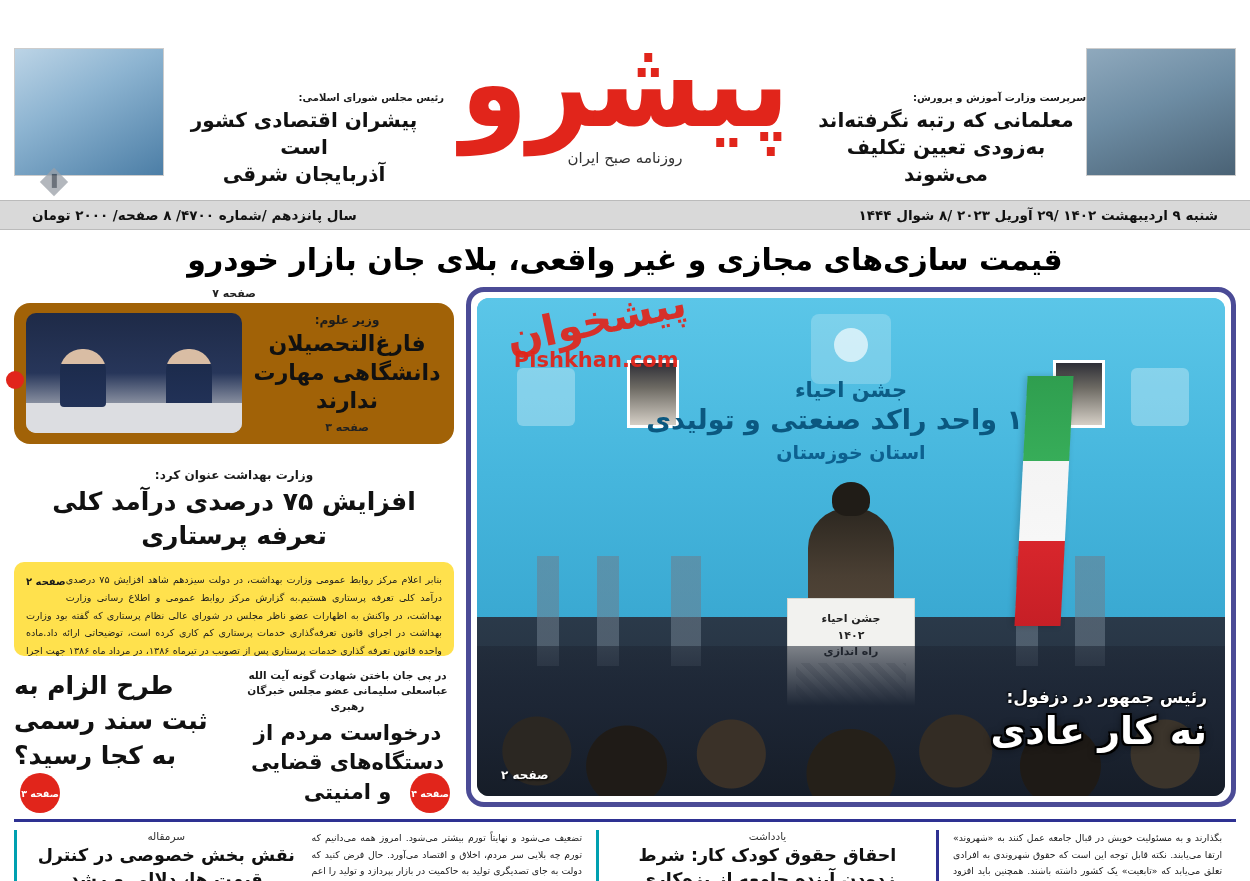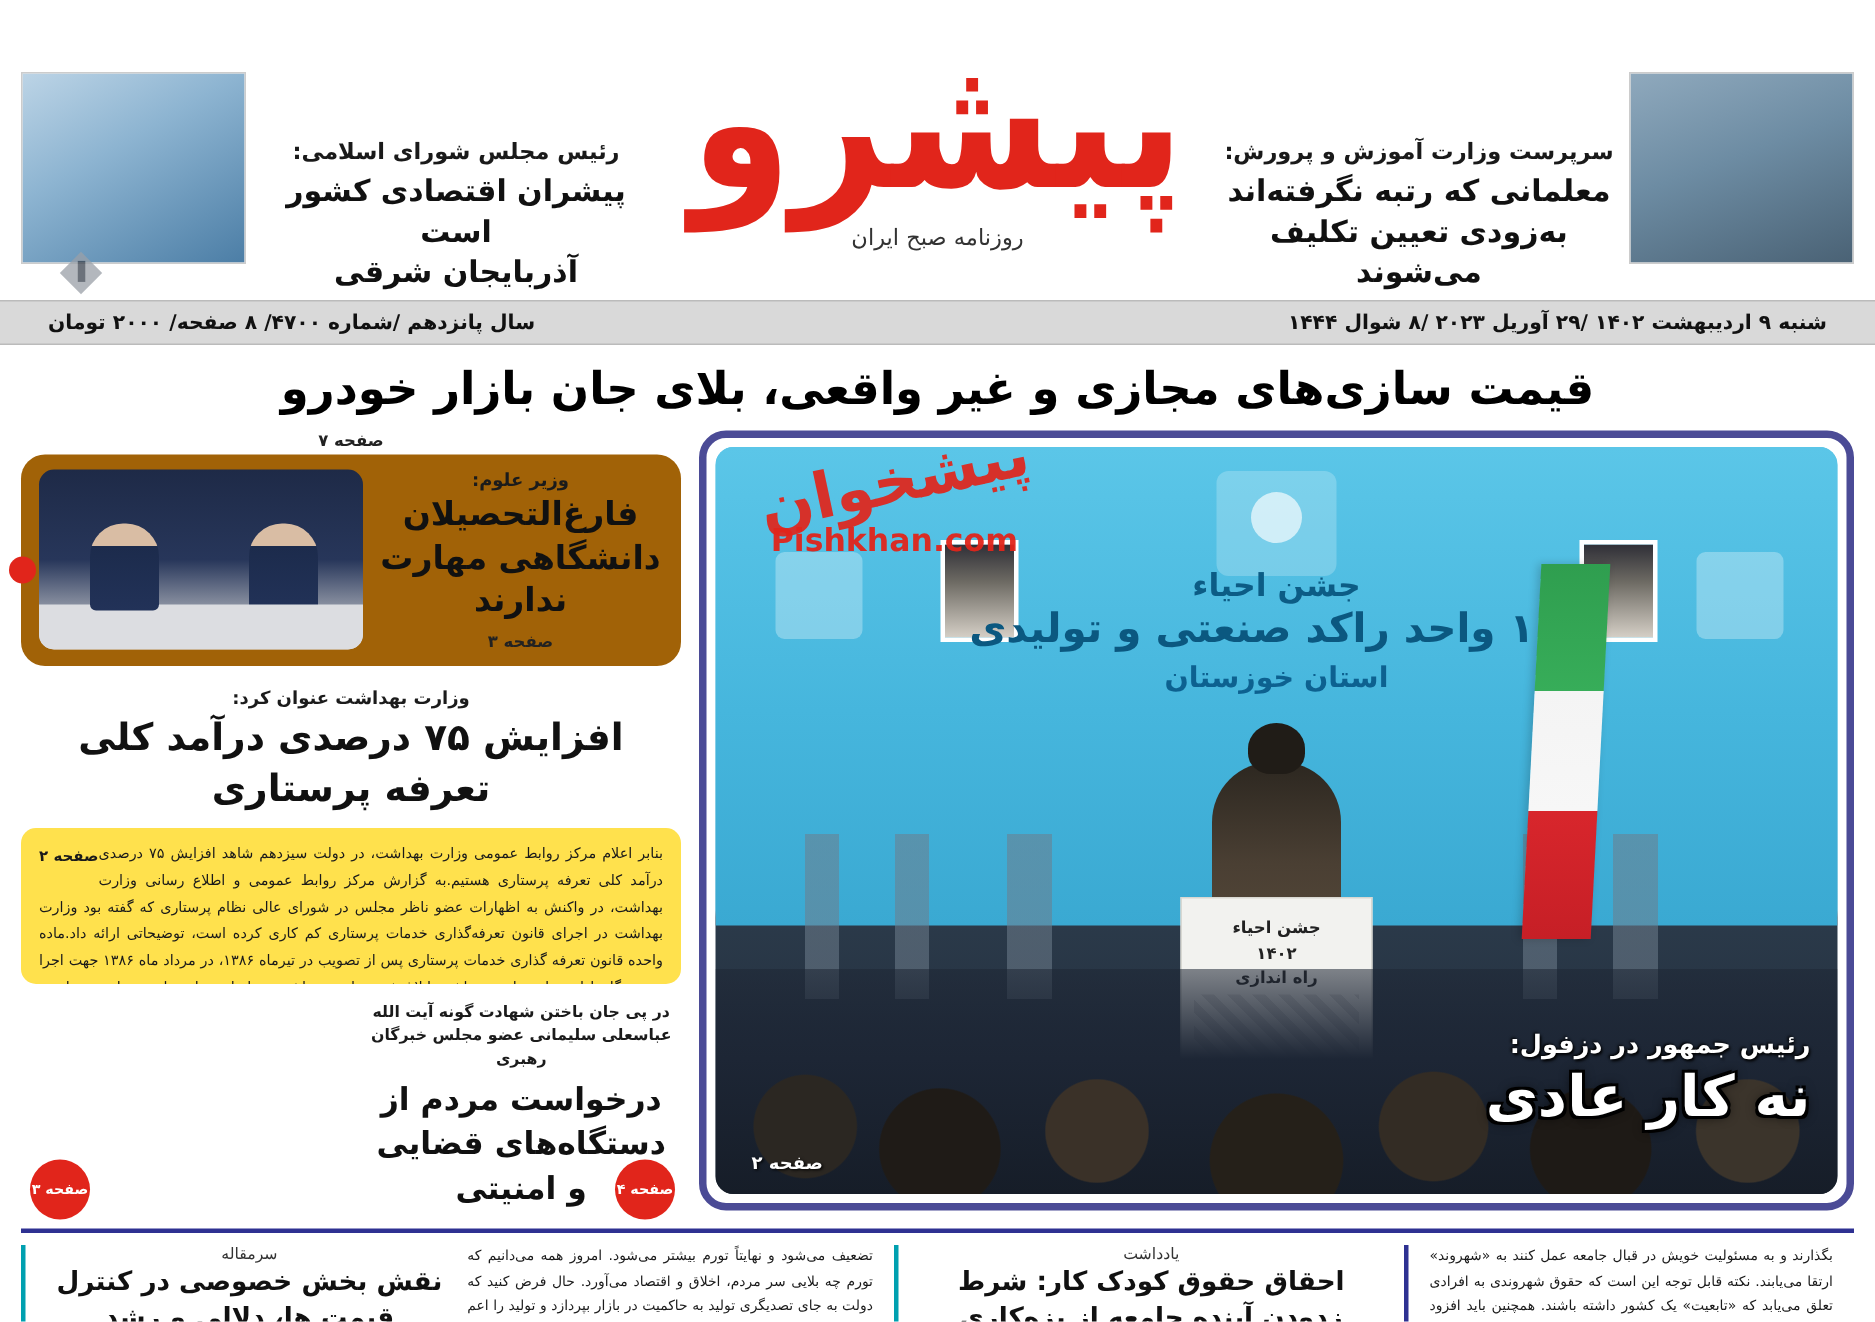--- a/index.html
+++ b/index.html
@@ -37,23 +37,22 @@
     background: linear-gradient(150deg,#bcd4e6 0%, #8db4d1 40%, #4c7ea6 100%);
     margin: 34px 0 0 14px;
   }
 
   .mast-side {
     width: 280px;
     padding-top: 78px;
     flex-shrink: 0;
   }
   .mast-side .kicker {
-    font-size: 15px;
+    font-size: 10px;
     color: #1a1a1a;
-    text-align: center;
     margin-bottom: 4px;
     font-weight: 600;
   }
   .mast-side .hl {
     font-size: 20px;
     font-weight: bold;
     color: #111;
     text-align: center;
     line-height: 1.35;
   }
@@ -337,21 +336,21 @@
     position:absolute; left:0;right:0;bottom:0;height:30px;background:#dcdde1;
   }
 
   .red-dot {
     width: 18px; height: 18px; border-radius: 50%;
     background: #e1251b;
     position: absolute;
   }
   .rd1 { left: -8px; top: 68px; }
 
-  .health-block { margin-top: 14px; text-align: center; }
+  .health-block { margin-top: 24px; text-align: center; }
   .hb-kicker { font-size: 12px; font-weight: 600; color: #1b1b1b; margin-bottom: 3px; }
   .hb-title { font-size: 25px; font-weight: bold; color: #111; line-height: 1.35; }
 
   .yellow-body {
     background: #ffe14d;
     border-radius: 10px;
     margin-top: 10px;
     padding: 9px 12px 6px 12px;
     font-size: 9.6px;
     line-height: 1.85;
@@ -514,20 +513,21 @@
       
     </div>
 
     <div class="two-briefs">
       <div class="brief">
         <div class="b-kicker">در پی جان باختن شهادت گونه آیت الله عباسعلی سلیمانی عضو مجلس خبرگان رهبری</div>
         <div class="b-title">درخواست مردم از دستگاه‌های قضایی و امنیتی</div>
         <div class="page-circle pc-a">صفحه ۴</div>
       </div>
       <div class="brief brief-left">
+        <div class="b-title">طرح الزام به ثبت سند رسمی به کجا رسید؟</div>
         <div class="page-circle pc-b">صفحه ۳</div>
       </div>
     </div>
 
   </div>
 </div>
 
 <div class="bottom">
 
   <div class="bcol bcol-1">

